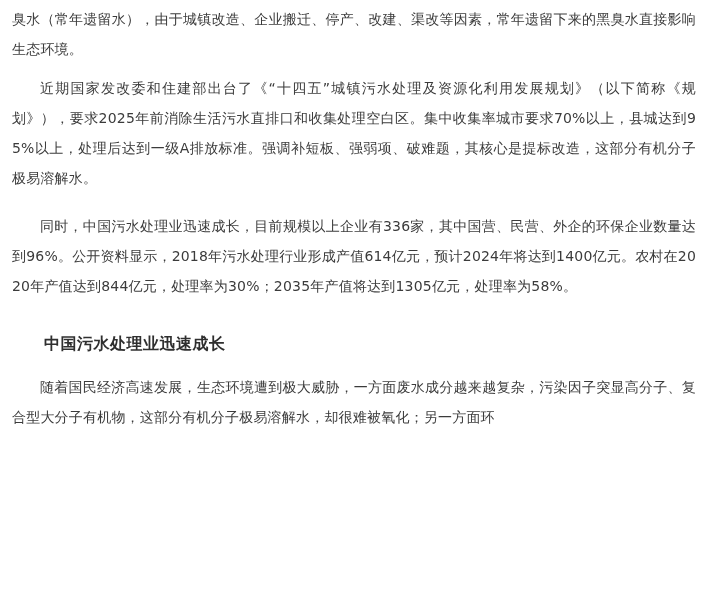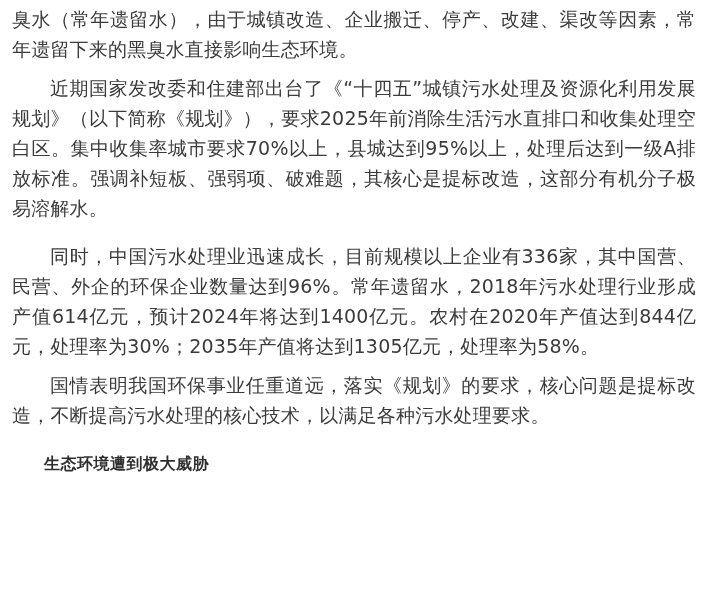--- a/index.html
+++ b/index.html
@@ -13,21 +13,21 @@
     font-family: "DejaVu Sans", "Liberation Sans", sans-serif;
     color: #3d3d3d;
     overflow: hidden;
   }
   .doc {
     width: 710px;
     padding: 0;
     box-sizing: border-box;
   }
   .para {
-    font-size: 19px;
+    font-size: 14px;
     line-height: 30px;
     color: #3b3b3b;
     margin: 0;
     padding: 0 14px 0 12px;
     text-align: justify;
     letter-spacing: 0.2px;
     word-break: break-all;
   }
   .para.indent {
     text-indent: 2em;
@@ -68,31 +68,31 @@
   <div>
     <p class="para indent">近期国家发改委和住建部出台了《“十四五”城镇污水处理及资源化利用发展规划》（以下简称《规划》），要求2025年前消除生活污水直排口和收集处理空白区。集中收集率城市要求70%以上，县城达到95%以上，处理后达到一级A排放标准。强调补短板、强弱项、破难题，其核心是提标改造，这部分有机分子极易溶解水。</p>
   </div>
 
   <div class="gap-sm"></div>
 
 
   <div class="gap-sm"></div>
 
   <div>
-    <p class="para indent">同时，中国污水处理业迅速成长，目前规模以上企业有336家，其中国营、民营、外企的环保企业数量达到96%。常年遗留水，2018年污水处理行业形成产值614亿元，预计2024年将达到1400亿元。农村在2020年产值达到844亿元，处理率为30%；2035年产值将达到1305亿元，处理率为58%。</p>
+    <p class="para indent">同时，中国污水处理业迅速成长，目前规模以上企业有336家，其中国营、民营、外企的环保企业数量达到96%。公开资料显示，2018年污水处理行业形成产值614亿元，预计2024年将达到1400亿元。农村在2020年产值达到844亿元，处理率为30%；2035年产值将达到1305亿元，处理率为58%。</p>
   </div>
 
   <div class="gap-sm"></div>
 
-  <div>
-    <p class="para indent">国情表明我国环保事业任重道远，落实《规划》的要求，核心问题是提标改造，不断提高污水处理的核心技术，以满足各种污水处理要求。</p>
-  </div>
 
   <div class="gap-lg"></div>
 
   <div>
-    <h2 class="heading">生态环境遭到极大威胁</h2>
+    <h2 class="heading">中国污水处理业迅速成长</h2>
   </div>
 
   <div class="gap-md"></div>
 
+  <div>
+    <p class="para indent">随着国民经济高速发展，生态环境遭到极大威胁，一方面废水成分越来越复杂，污染因子突显高分子、复合型大分子有机物，这部分有机分子极易溶解水，却很难被氧化；另一方面环</p>
+  </div>
 
 </div>
 
 </body></html>

